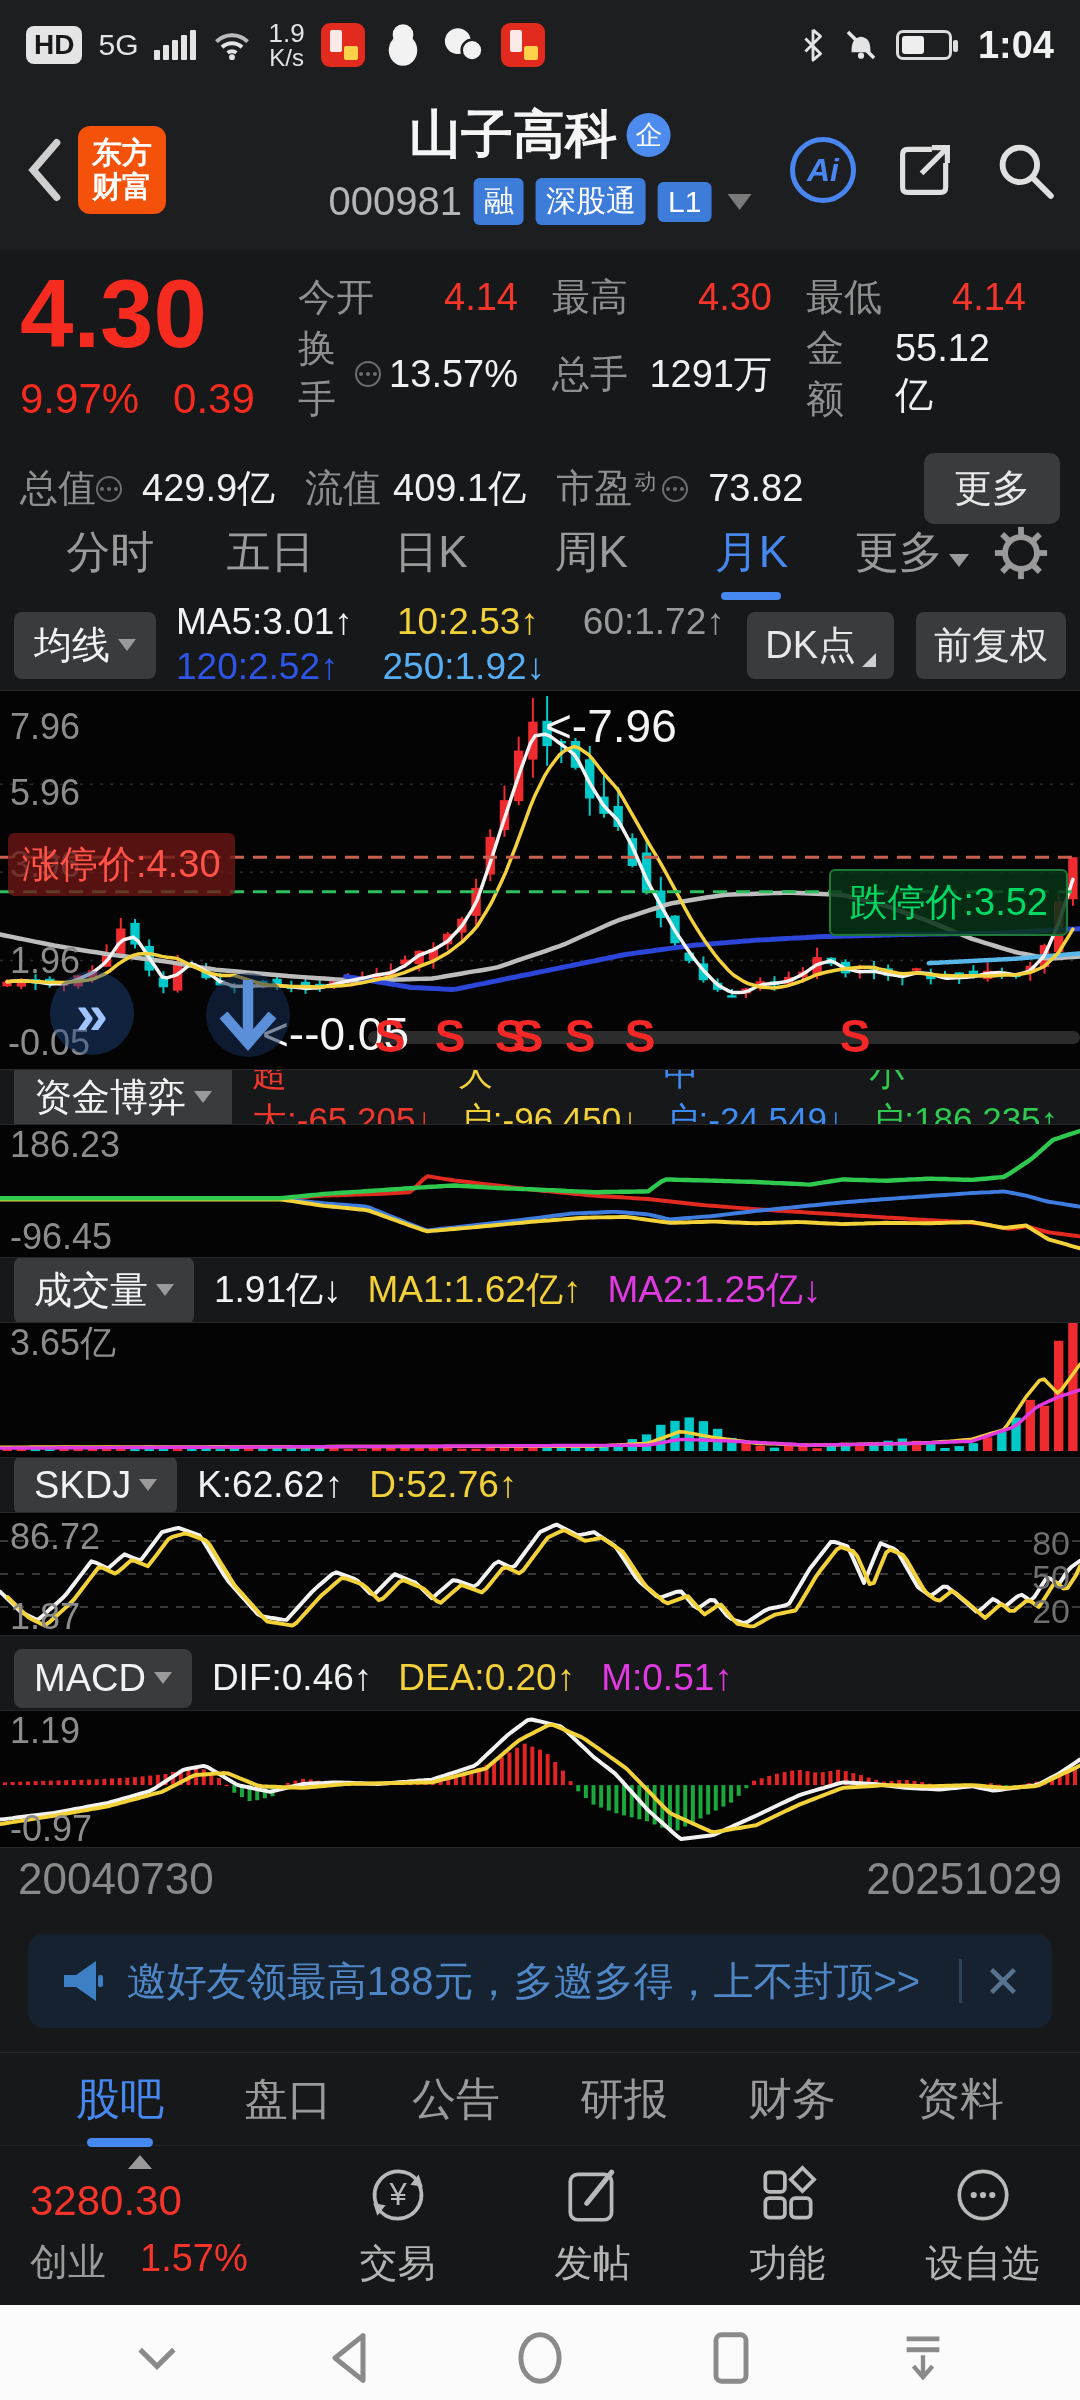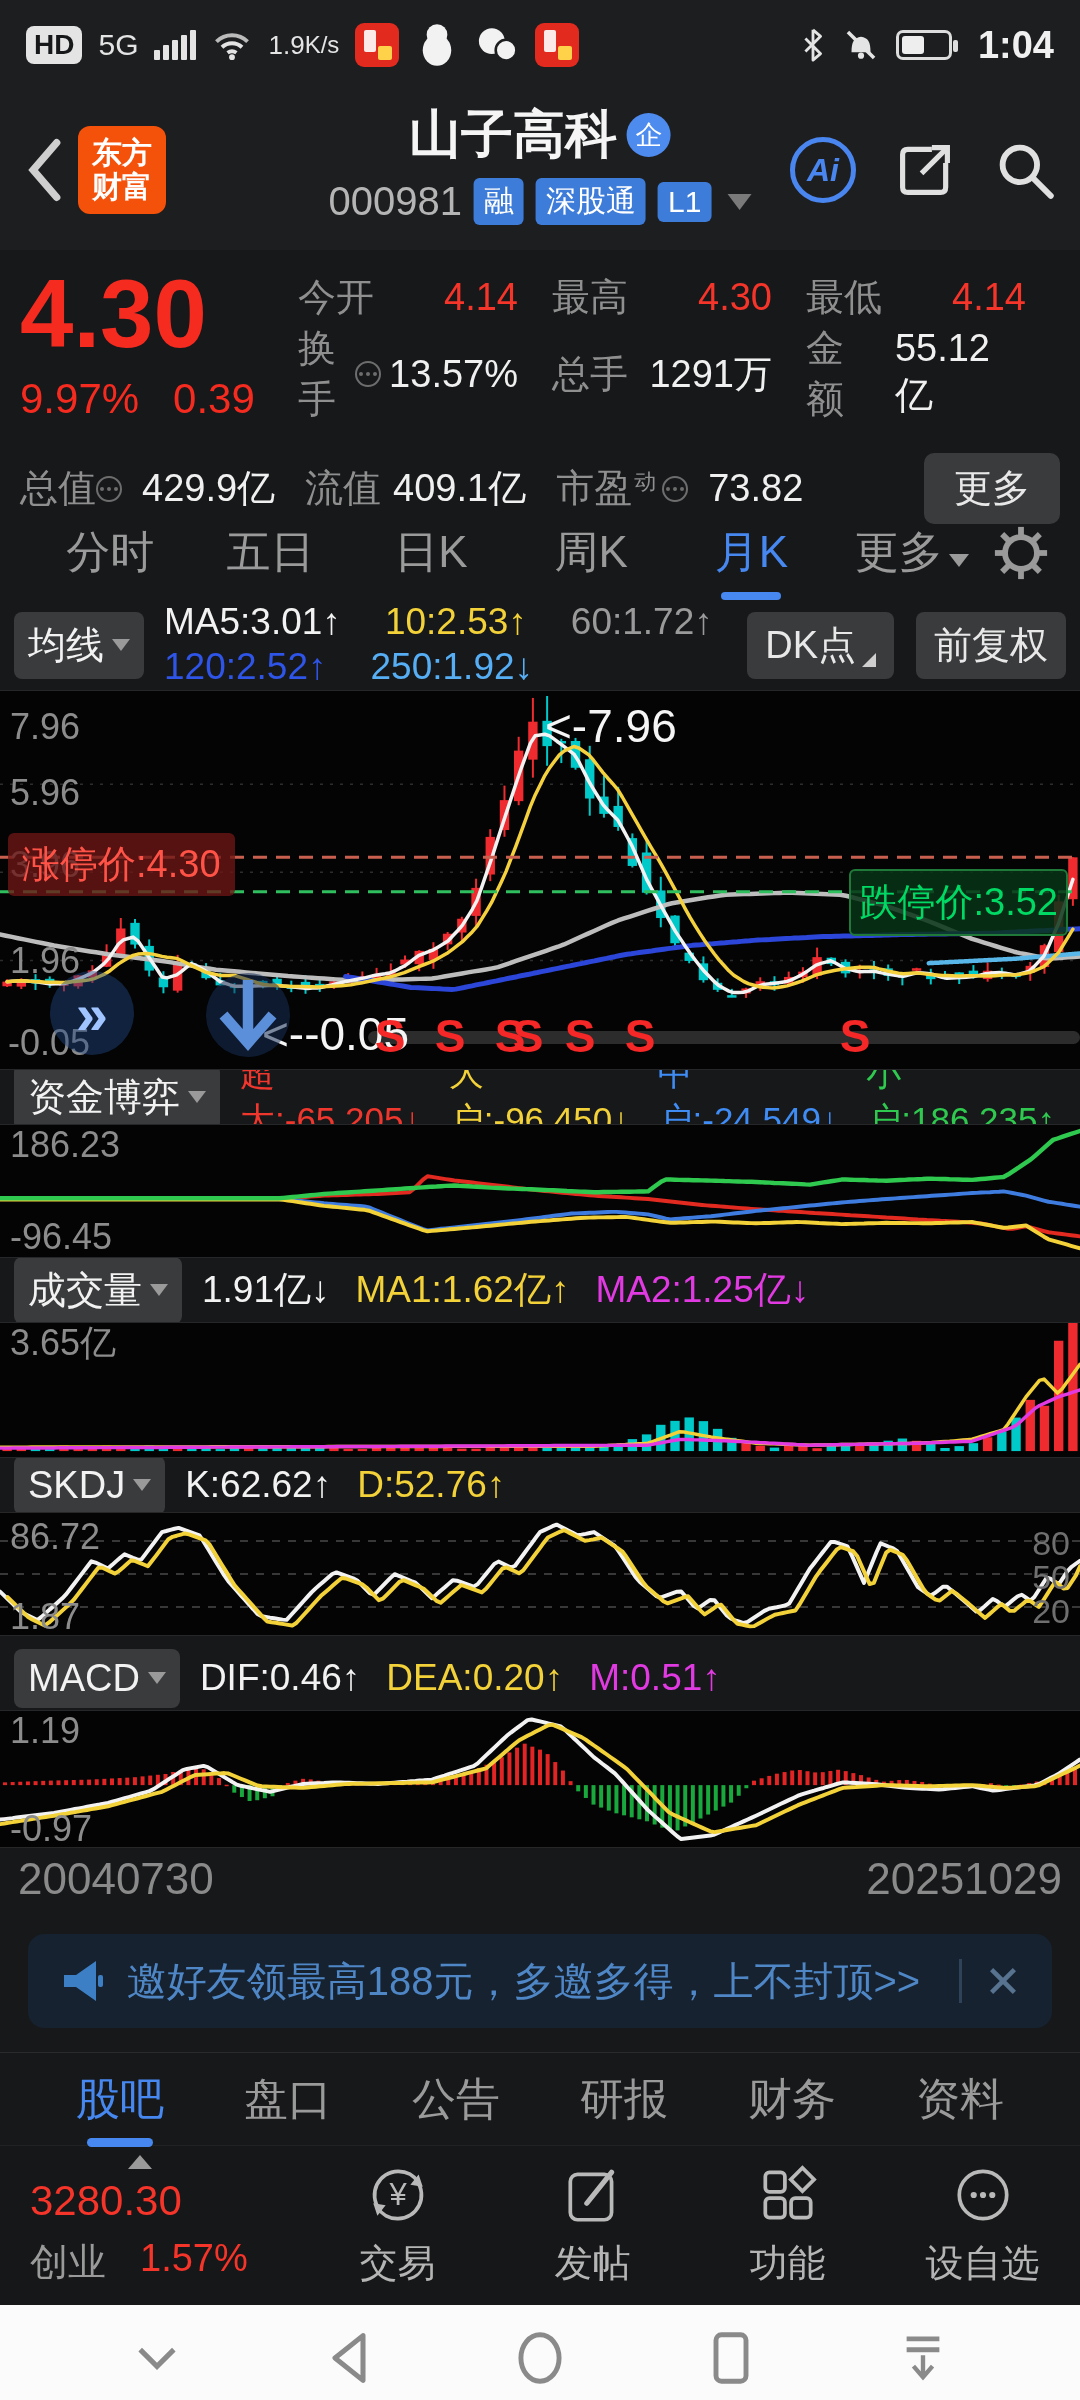--- a/index.html
+++ b/index.html
@@ -10,21 +10,21 @@
   
   .status-bar{height:90px;display:flex;align-items:center;justify-content:space-between;
               padding:0 26px;background:#1d1e20;}
   .sb-left,.sb-right{display:flex;align-items:center;gap:16px;}
   .hd-badge{background:#e4e4e4;color:#17181a;font-weight:bold;font-size:28px;border-radius:8px;padding:3px 8px;}
   .net{font-size:30px;font-weight:normal;color:#e4e4e4;}
   .bars{display:flex;align-items:flex-end;gap:3px;height:30px;}
   .bars i{width:6px;background:#e4e4e4;border-radius:1px;display:block;}
   .bars i:nth-child(1){height:10px}.bars i:nth-child(2){height:15px}.bars i:nth-child(3){height:20px}
   .bars i:nth-child(4){height:25px}.bars i:nth-child(5){height:30px}
-  .speed{display:flex;flex-direction:row;align-items:center;line-height:1;color:#e4e4e4;}
+  .speed{display:flex;flex-direction:column;align-items:center;line-height:1;color:#e4e4e4;}
   .speed b{font-size:26px;font-weight:normal}.speed em{font-style:normal;font-size:24px;}
   .appicon{width:44px;height:44px;border-radius:9px;display:inline-flex;align-items:center;justify-content:center;}
   .appicon.red{background:#e22a1f;position:relative;overflow:hidden;}
   .appicon.red:before{content:"";position:absolute;left:9px;top:7px;width:12px;height:22px;background:#fff;opacity:.9;border-radius:2px;}
   .appicon.red:after{content:"";position:absolute;right:7px;bottom:7px;width:14px;height:14px;background:#ffd24a;border-radius:2px;}
   .time{font-size:38px;font-weight:600;color:#f0f0f0;}
   .battery{position:relative;width:56px;height:30px;border:3px solid #ddd;border-radius:7px;margin-right:10px;}
   .battery .fill{position:absolute;left:3px;top:3px;bottom:3px;width:22px;background:#eee;border-radius:3px;}
   .battery:after{content:"";position:absolute;right:-9px;top:7px;width:5px;height:12px;background:#ddd;border-radius:2px;}
 
@@ -69,21 +69,21 @@
 
   
   .period-tabs{height:95px;display:flex;align-items:center;padding:0 30px;background:#17181a;}
   .ptab{flex:1;text-align:center;font-size:44px;color:#9a9a9a;position:relative;padding:14px 0;}
   .ptab.active{color:#4788f0;}
   .ptab.active:after{content:"";position:absolute;left:50%;transform:translateX(-50%);bottom:-4px;width:60px;height:8px;border-radius:4px;background:#4788f0;}
   .ptab .mtri{display:inline-block;width:0;height:0;border-left:10px solid transparent;border-right:10px solid transparent;border-top:13px solid #9a9a9a;margin-left:6px;}
 
   
   .ind-head{display:flex;align-items:center;background:#17181a;padding:0 14px;}
-  .dd-btn{background:#3a3b3d;border-radius:8px;padding:8px 14px;display:inline-flex;align-items:center;gap:8px;
+  .dd-btn{background:#3a3b3d;border-radius:8px;padding:8px 20px;display:inline-flex;align-items:center;gap:8px;
           color:#f2f2f2;font-size:38px;flex:none;}
   .dd-btn .tri{width:0;height:0;border-left:9px solid transparent;border-right:9px solid transparent;border-top:12px solid #9a9a9a;}
   .flat-btn{background:#3a3b3d;border-radius:8px;padding:8px 18px;color:#e8e8e8;font-size:38px;display:inline-flex;align-items:flex-end;gap:6px;}
   .flat-btn .corner{width:0;height:0;border-left:14px solid transparent;border-bottom:14px solid #cfcfcf;margin-bottom:4px;}
   .ma-row{height:90px;display:flex;align-items:center;background:#17181a;padding:0 14px;position:relative;}
   .ma-vals{margin-left:20px;line-height:1.15;}
   .ma-vals .l1,.ma-vals .l2{display:flex;gap:44px;font-size:37px;}
   .ma-vals .l2{margin-top:2px;}
   .w{color:#f2f2f2}.y{color:#f2d139}.g{color:#9a9a9a}.b{color:#2f55e8}.c{color:#56aef5}
   .mg{color:#e23ae2}.rd{color:#f0372e}.gn{color:#2fc94f}.bl{color:#3f8cf5}
@@ -92,21 +92,21 @@
 
   
   .chart{position:relative;background:#040404;border-top:1px solid #262729;border-bottom:1px solid #262729;}
   .chart svg{position:absolute;inset:0;width:100%;height:100%;}
   .overlay{position:absolute;inset:0;pointer-events:none;}
   .axis-label{position:absolute;color:#8c8c8c;font-size:36px;line-height:1;}
   .main-chart{height:380px;}
   .limit-up-label{position:absolute;left:8px;top:142px;background:rgba(110,22,22,.78);color:#ff5347;
                   font-size:38px;padding:6px 14px;border-radius:6px;}
   .limit-down-label{position:absolute;right:12px;top:178px;background:rgba(8,52,24,.85);color:#00d964;
-                  font-size:38px;padding:6px 8px;border-radius:6px;border:2px solid #1f7a3a;}
+                  font-size:38px;padding:6px 18px;border-radius:6px;border:2px solid #1f7a3a;}
   .peak-note{position:absolute;left:545px;top:8px;color:#f5f5f5;font-size:46px;}
   .low-note{position:absolute;left:262px;top:316px;color:#f5f5f5;font-size:46px;}
   .s-mark{position:absolute;top:318px;transform:translateX(-50%);color:#f52727;font-size:46px;font-weight:bold;}
   .hscroll{position:absolute;left:368px;right:0;top:340px;height:13px;border-radius:7px;background:rgba(140,140,140,.3);}
   .expand-badge{position:absolute;width:84px;height:84px;border-radius:50%;background:rgba(30,72,130,.45);
                 display:flex;align-items:center;justify-content:center;pointer-events:auto;}
   .expand-badge.b1{left:50px;top:280px;color:#9fc4ff;font-size:58px;font-weight:bold;}
   .expand-badge.b2{left:206px;top:282px;background:rgba(22,45,85,.55);}
   .fund-head{height:54px;}
   .fund-chart{height:134px;text-align:center;}

